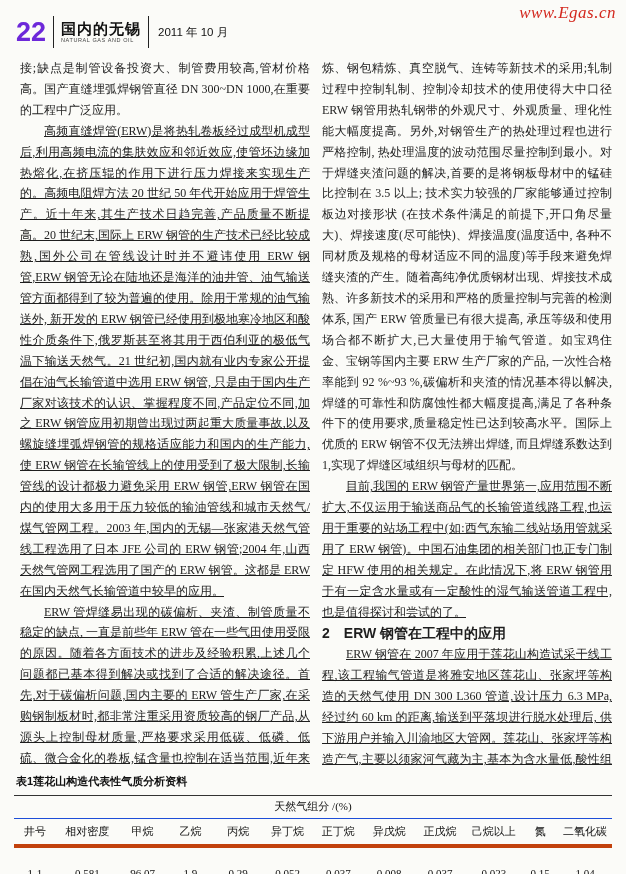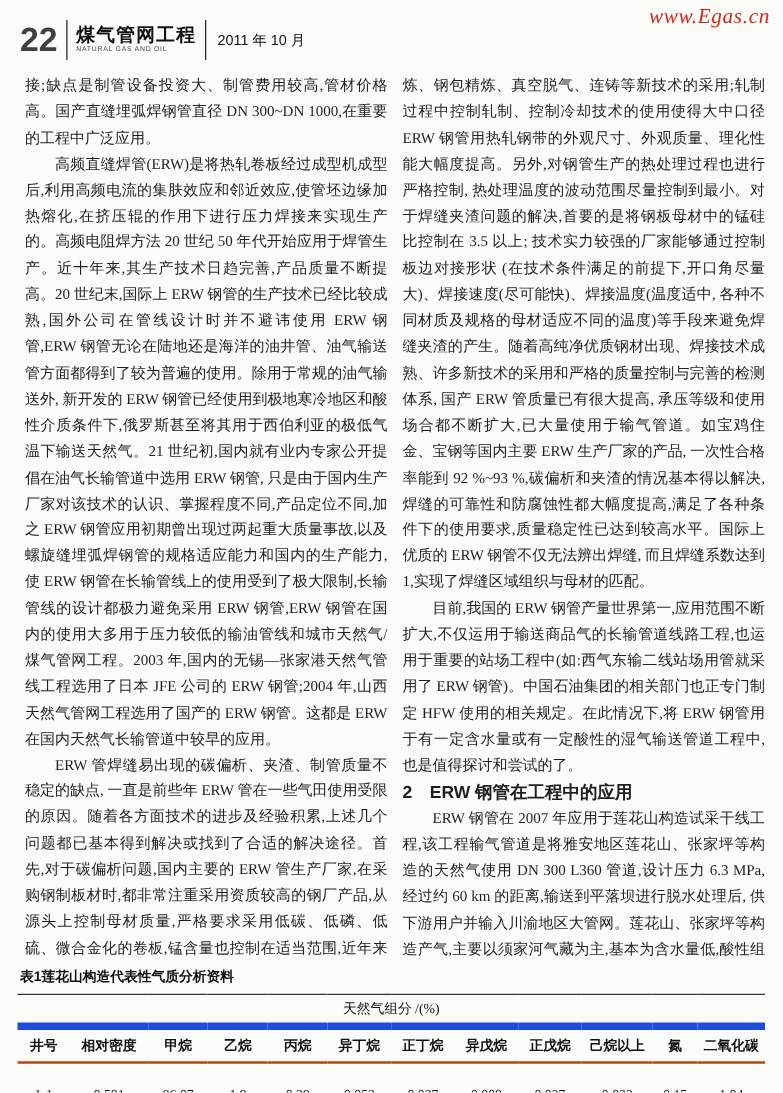--- a/index.html
+++ b/index.html
@@ -3,64 +3,64 @@
 <meta charset="utf-8">
 <style>
   html,body{margin:0;padding:0;}
   body{
     width:626px;height:874px;position:relative;overflow:hidden;
     background:#fbfbf8;color:#1c1c1c;
     font-family:"Liberation Serif","DejaVu Serif",serif;
   }
   
   .header{position:absolute;left:16px;top:12px;height:40px;display:flex;align-items:center;}
-  .page-num{font-family:"Liberation Sans","DejaVu Sans",sans-serif;font-size:27px;font-weight:700;color:#404040;line-height:1;}
+  .page-num{font-family:"Liberation Sans","DejaVu Sans",sans-serif;font-size:27px;font-weight:700;color:#6d28d9;line-height:1;}
   .hdr-rule{width:1px;background:#222;height:32px;margin:0 7px;}
   .logo-block{display:flex;flex-direction:column;align-items:flex-start;line-height:1;}
   .logo-cn{font-family:"Liberation Sans","DejaVu Sans",sans-serif;font-weight:900;font-size:15px;letter-spacing:1px;color:#111;}
   .logo-en{font-family:"Liberation Sans","DejaVu Sans",sans-serif;font-size:5.5px;letter-spacing:.6px;color:#444;margin-top:2px;}
   .issue-date{font-family:"Liberation Sans","DejaVu Sans",sans-serif;font-size:11.5px;color:#111;margin-left:2px;}
   .watermark{
     position:absolute;right:10px;top:3px;color:#d3281e;
     font-family:"Liberation Serif","DejaVu Serif",serif;
     font-style:italic;font-weight:400;font-size:17px;letter-spacing:.5px;
   }
   
   .columns{position:absolute;left:20px;top:58px;width:592px;height:712px;overflow:hidden;
     display:flex;justify-content:space-between;}
   .col{width:290px;font-size:12px;line-height:20.9px;text-align:justify;color:#1e1e1e;}
   .col p{margin:0;}
-  .indent{text-indent:2em;}
+  .indent{text-indent:2em;text-decoration:underline;}
   .h-sub{font-weight:700;font-size:12.5px;margin:0;line-height:20.9px;
     font-family:"Liberation Sans","DejaVu Sans",sans-serif;}
   .h-sub sup{font-size:8px;vertical-align:super;line-height:0;}
   .h-section{font-weight:700;font-size:14px;margin:14px 0 8px 0;line-height:22px;
     font-family:"Liberation Sans","DejaVu Sans",sans-serif;}
   .h-section .sec-no{margin-right:14px;}
   
   .table-area{position:absolute;left:14px;top:774px;width:598px;}
   .tbl-caption{font-size:11px;font-weight:700;margin:0 0 6px 2px;
     font-family:"Liberation Sans","DejaVu Sans",sans-serif;color:#111;}
   .tbl-caption .cap-label{}
   table{width:100%;border-collapse:collapse;table-layout:fixed;
     border-top:1.5px solid #333;border-bottom:2px solid #222;}
-  .span-row td{border-bottom:6px solid #1d4ed8;text-align:center;font-size:11px;
+  .span-row td{border-bottom:1px solid #1d4ed8;text-align:center;font-size:11px;
     padding:3px 0 4px 0;color:#111;}
-  th{border-bottom:2px solid #c2410c;font-size:11px;font-weight:700;padding:5px 0;
+  th{border-bottom:4px solid #c2410c;font-size:11px;font-weight:400;padding:5px 0;
     text-align:center;color:#111;white-space:nowrap;}
   td.num{font-size:11px;text-align:center;padding:19px 0;color:#111;}
 </style>
 </head>
 <body>
 
 <div class="header">
   <span class="page-num">22</span>
   <span class="hdr-rule"></span>
   <span class="logo-block">
-    <span class="logo-cn">煤气管网工程</span>
+    <span class="logo-cn">国内的无锡</span>
     <span class="logo-en">NATURAL GAS AND OIL</span>
   </span>
   <span class="hdr-rule"></span>
   <span class="issue-date">2011 年 10 月</span>
 </div>
 <div class="watermark">www.Egas.cn</div>
 
 <div class="columns">
   <div class="col">
     <p>接;缺点是制管设备投资大、制管费用较高,管材价格高。国产直缝埋弧焊钢管直径 DN 300~DN 1000,在重要的工程中广泛应用。</p>

